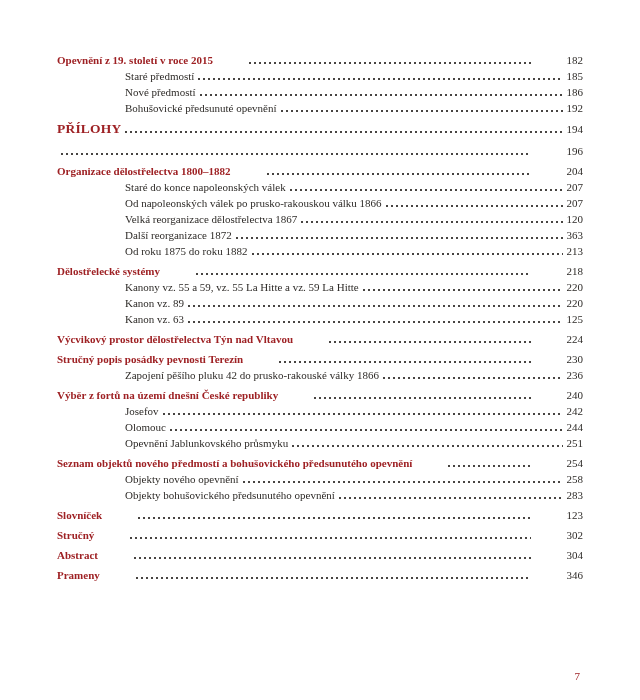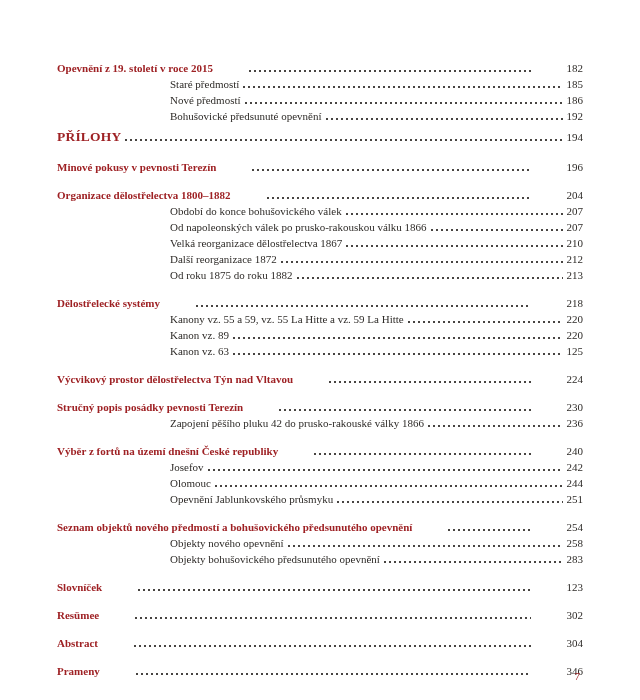--- a/index.html
+++ b/index.html
@@ -24,21 +24,21 @@
     display: flex;
     align-items: baseline;
     line-height: 16px;
     font-size: 11px;
     color: #2e2b28;
   }
   .row .label {
     white-space: nowrap;
   }
   .row.chapter {
-    margin-top: 12px;
+    margin-top: 4px;
     gap: 32px;
   }
   .row.chapter .label {
     color: #9e2124;
     font-weight: bold;
   }
   .row.part {
     margin-top: 3px;
     line-height: 19px;
     font-size: 13.5px;
@@ -46,21 +46,21 @@
   }
   .row.part .label {
     color: #9e2124;
     font-weight: bold;
     letter-spacing: 0.2px;
   }
   .row.part .pg {
     font-size: 11px;
   }
   .row.sub .label {
-    margin-left: 113px;
+    margin-left: 68px;
   }
   .dots {
     flex: 1;
     height: 4px;
     margin: 0 4px;
     background-image: radial-gradient(circle at 1.1px 2.9px, #474441 0.85px, transparent 1.15px);
     background-size: 5px 4px;
     background-repeat: repeat-x;
     background-position: left bottom;
   }
@@ -101,48 +101,47 @@
         <span class="label">Bohušovické předsunuté opevnění</span>
         <span class="dots"></span>
         <span class="pg">192</span>
       </div>
       <div class="row part">
         <span class="label">PŘÍLOHY</span>
         <span class="dots"></span>
         <span class="pg">194</span>
       </div>
       <div class="row chapter">
-        <span class="label">Minové pokusy v pevnosti Terezín</span>
         <span class="dots"></span>
         <span class="pg">196</span>
       </div>
       <div class="row chapter">
         <span class="label">Organizace dělostřelectva 1800–1882</span>
         <span class="dots"></span>
         <span class="pg">204</span>
       </div>
       <div class="row sub">
-        <span class="label">Období do konce bohušovického válek</span>
+        <span class="label">Staré do konce napoleonských válek</span>
         <span class="dots"></span>
         <span class="pg">207</span>
       </div>
       <div class="row sub">
         <span class="label">Od napoleonských válek po prusko-rakouskou válku 1866</span>
         <span class="dots"></span>
         <span class="pg">207</span>
       </div>
       <div class="row sub">
         <span class="label">Velká reorganizace dělostřelectva 1867</span>
         <span class="dots"></span>
-        <span class="pg">210</span>
+        <span class="pg">120</span>
       </div>
       <div class="row sub">
         <span class="label">Další reorganizace 1872</span>
         <span class="dots"></span>
-        <span class="pg">212</span>
+        <span class="pg">363</span>
       </div>
       <div class="row sub">
         <span class="label">Od roku 1875 do roku 1882</span>
         <span class="dots"></span>
         <span class="pg">213</span>
       </div>
       <div class="row chapter">
         <span class="label">Dělostřelecké systémy</span>
         <span class="dots"></span>
         <span class="pg">218</span>
@@ -211,21 +210,21 @@
         <span class="label">Objekty bohušovického předsunutého opevnění</span>
         <span class="dots"></span>
         <span class="pg">283</span>
       </div>
       <div class="row chapter">
         <span class="label">Slovníček</span>
         <span class="dots"></span>
         <span class="pg">123</span>
       </div>
       <div class="row chapter">
-        <span class="label">Resümee</span>
+        <span class="label">Stručný</span>
         <span class="dots"></span>
         <span class="pg">302</span>
       </div>
       <div class="row chapter">
         <span class="label">Abstract</span>
         <span class="dots"></span>
         <span class="pg">304</span>
       </div>
       <div class="row chapter">
         <span class="label">Prameny</span>

